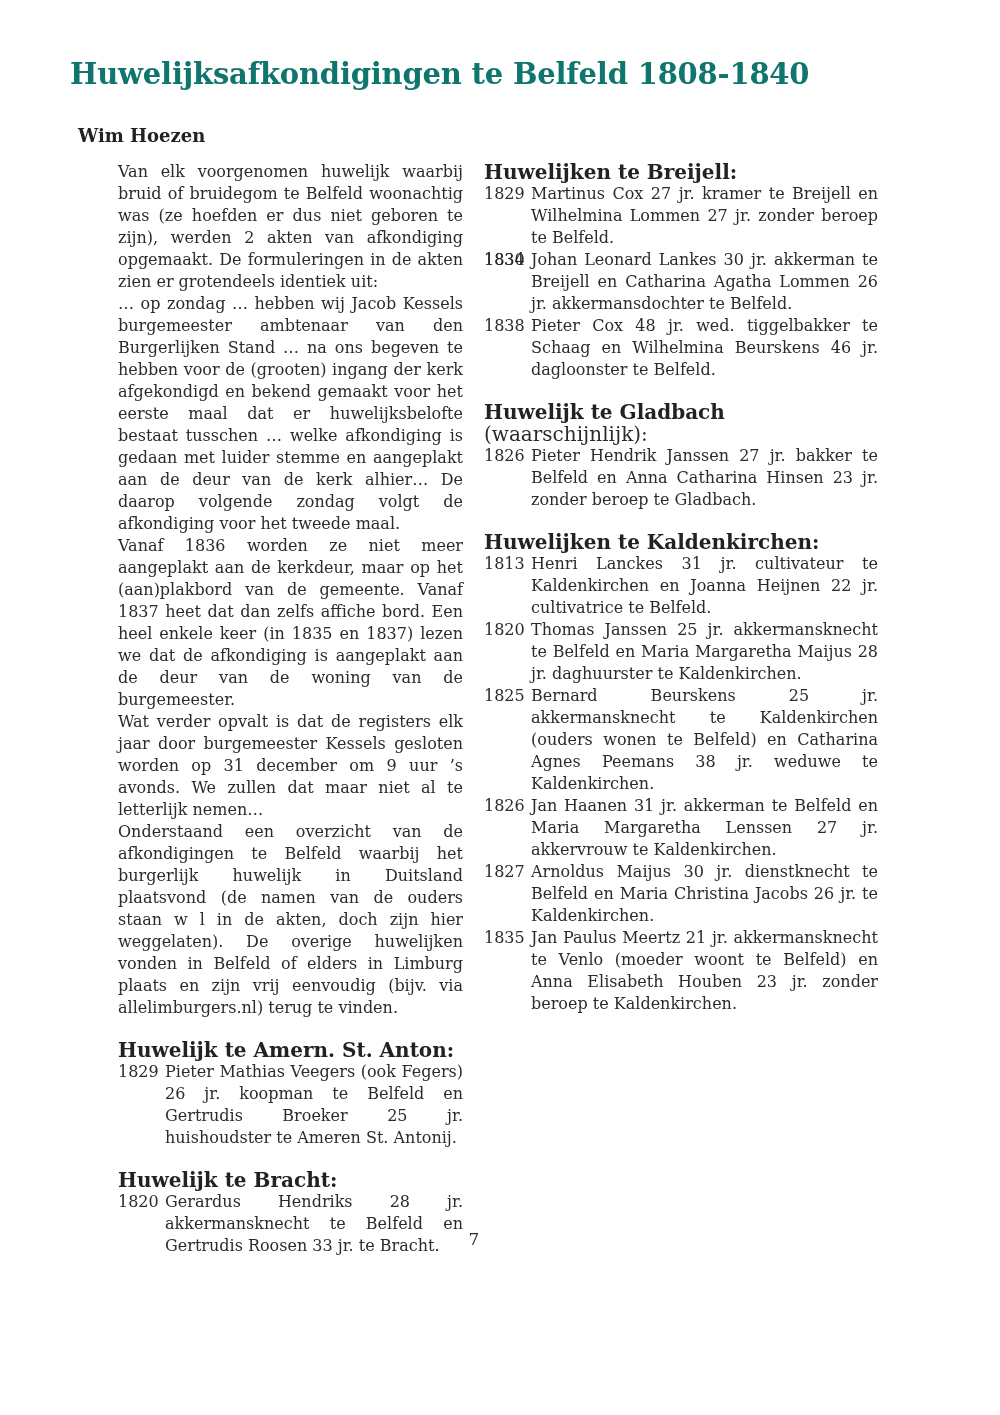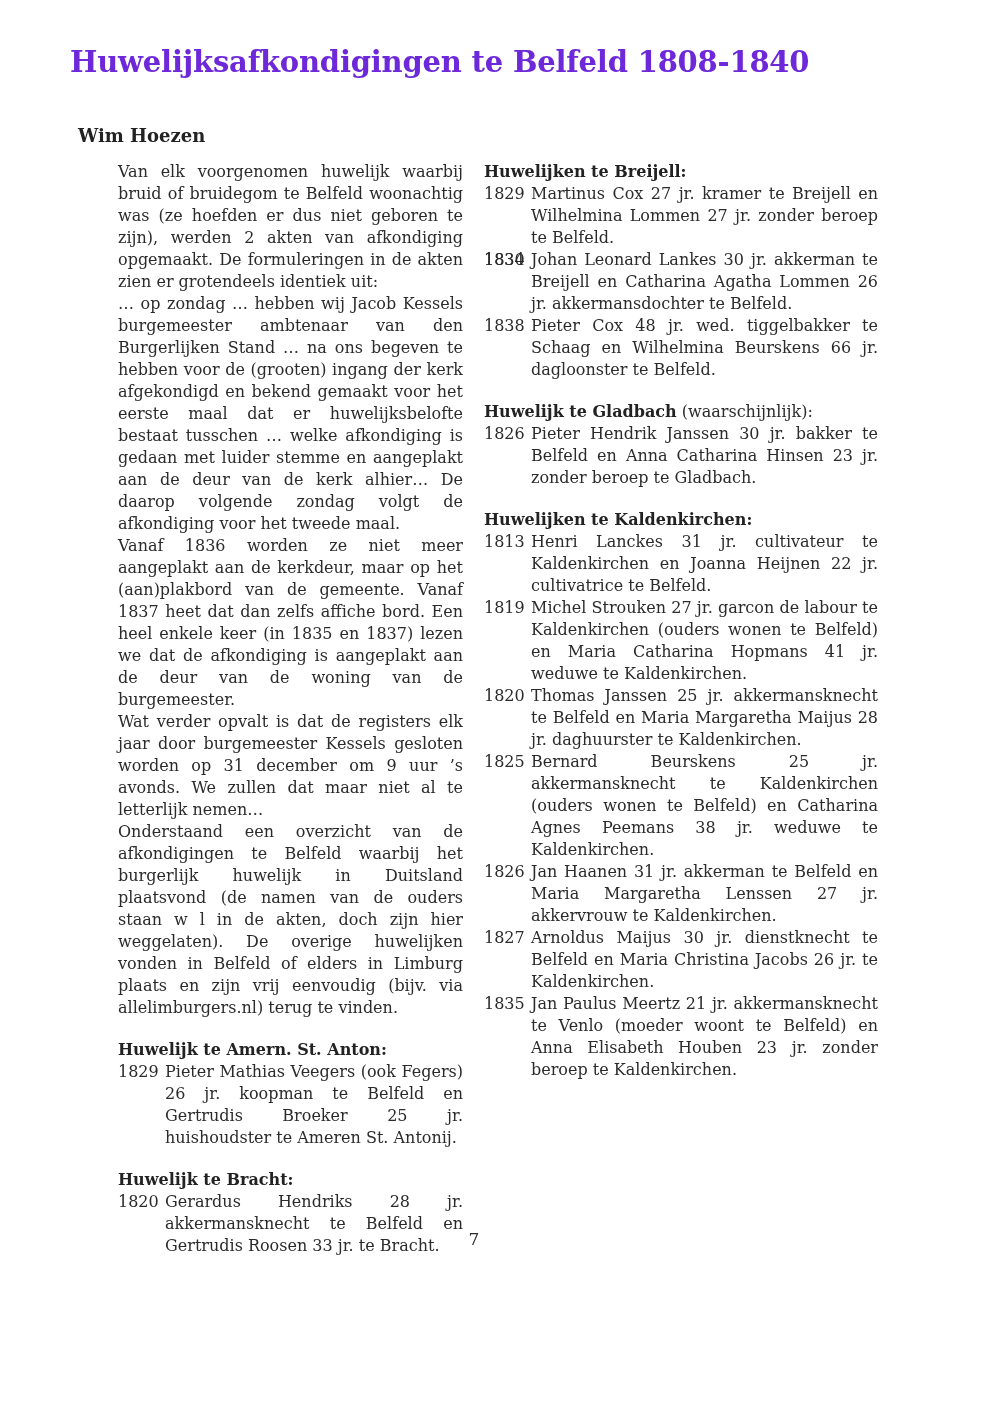--- a/index.html
+++ b/index.html
@@ -14,27 +14,27 @@
     background: #ffffff;
     color: #2b2b2b;
     font-family: "DejaVu Serif", "Liberation Serif", serif;
     font-size: 16px;
     line-height: 22px;
     overflow: hidden;
   }
   .doc-title {
     position: absolute;
     left: 70px;
-    top: 44px;
+    top: 56px;
     width: 860px;
     margin: 0;
     font-size: 29px;
     line-height: 36px;
     font-weight: bold;
-    color: #6d28d9;
+    color: #0f766e;
     letter-spacing: -0.2px;
   }
   .doc-author {
     position: absolute;
     left: 70px;
     top: 116px;
     margin: 8px;
     font-size: 18px;
     line-height: 24px;
     font-weight: bold;
@@ -51,21 +51,21 @@
   .col-right {
     left: 484px;
     width: 394px;
   }
   .para {
     margin: 0;
     text-align: justify;
   }
   .sec-heading {
     margin: 20px 0 0 0;
-    font-size: 16px;
+    font-size: 20px;
     line-height: 22px;
     font-weight: bold;
     color: #222222;
   }
   .sec-heading .normal-part {
     font-weight: normal;
     color: #2b2b2b;
   }
   .entry {
     position: relative;
@@ -123,37 +123,33 @@
     </div>
     <div class="entry">
       <span class="entry-year">1830</span>
     </div>
     <div class="entry">
       <span class="entry-year">1834</span>
       <span class="entry-text">Johan Leonard Lankes 30 jr. akkerman te Breijell en Catharina Agatha Lommen 26 jr. akkermansdochter te Belfeld.</span>
     </div>
     <div class="entry">
       <span class="entry-year">1838</span>
-      <span class="entry-text">Pieter Cox 48 jr. wed. tiggelbakker te Schaag en Wilhelmina Beurskens 66 jr. dagloonster te Belfeld.</span>
+      <span class="entry-text">Pieter Cox 48 jr. wed. tiggelbakker te Schaag en Wilhelmina Beurskens 46 jr. dagloonster te Belfeld.</span>
     </div>
 
     <h3 class="sec-heading"><span class="bold-part">Huwelijk te Gladbach</span><span class="normal-part"> (waarschijnlijk):</span></h3>
     <div class="entry">
       <span class="entry-year">1826</span>
-      <span class="entry-text">Pieter Hendrik Janssen 30 jr. bakker te Belfeld en Anna Catharina Hinsen 23 jr. zonder beroep te Gladbach.</span>
+      <span class="entry-text">Pieter Hendrik Janssen 27 jr. bakker te Belfeld en Anna Catharina Hinsen 23 jr. zonder beroep te Gladbach.</span>
     </div>
 
     <h3 class="sec-heading"><span class="bold-part">Huwelijken te Kaldenkirchen:</span><span class="normal-part"></span></h3>
     <div class="entry">
       <span class="entry-year">1813</span>
       <span class="entry-text">Henri Lanckes 31 jr. cultivateur te Kaldenkirchen en Joanna Heijnen 22 jr. cultivatrice te Belfeld.</span>
-    </div>
-    <div class="entry">
-      <span class="entry-year">1819</span>
-      <span class="entry-text">Michel Strouken 27 jr. garcon de labour te Kaldenkirchen (ouders wonen te Belfeld) en Maria Catharina Hopmans 41 jr. weduwe te Kaldenkirchen.</span>
     </div>
     <div class="entry">
       <span class="entry-year">1820</span>
       <span class="entry-text">Thomas Janssen 25 jr. akkermansknecht te Belfeld en Maria Margaretha Maijus 28 jr. daghuurster te Kaldenkirchen.</span>
     </div>
     <div class="entry">
       <span class="entry-year">1825</span>
       <span class="entry-text">Bernard Beurskens 25 jr. akkermansknecht te Kaldenkirchen (ouders wonen te Belfeld) en Catharina Agnes Peemans 38 jr. weduwe te Kaldenkirchen.</span>
     </div>
     <div class="entry">

